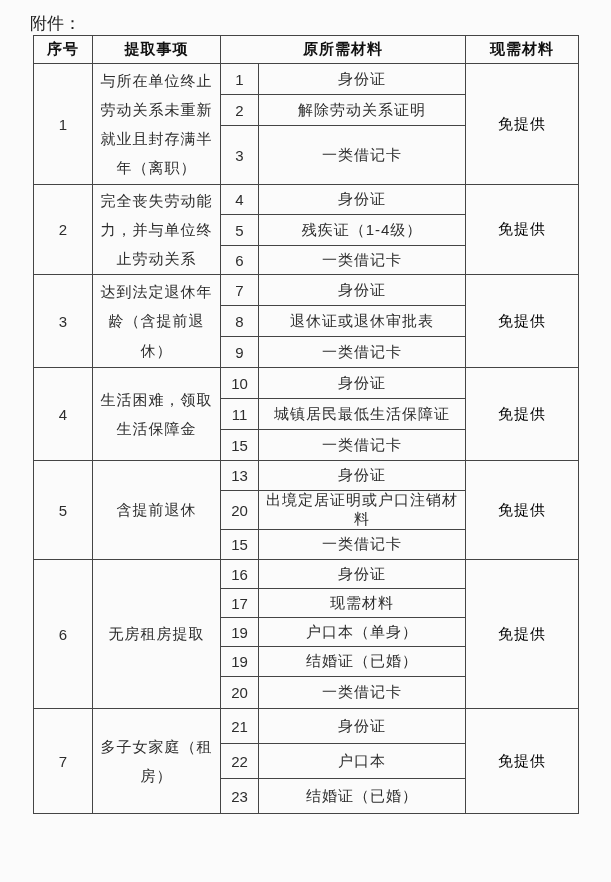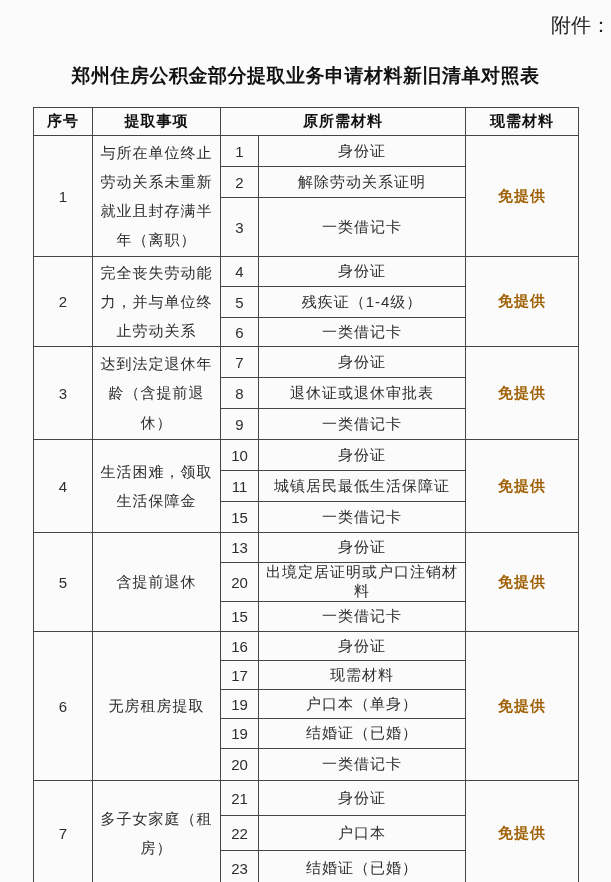--- a/index.html
+++ b/index.html
@@ -14,24 +14,23 @@
   }
   .page {
     position: relative;
     width: 611px;
     height: 882px;
     overflow: hidden;
     background: #fbfbfb;
   }
   .attachment {
     padding: 12px 0 0 30px;
-    font-size: 20px;
+    font-size: 17px;
     font-weight: 400;
     color: #222;
-    text-align: right;
   }
   .title {
     margin: 24px 8px 18px 8px;
     text-align: center;
     font-size: 19px;
     font-weight: 700;
     color: #121212;
     letter-spacing: 0.5px;
   }
   table.cmp-table {
@@ -72,31 +71,29 @@
     color: #2d2d2d;
   }
   .material-cell {
     font-size: 15px;
     letter-spacing: 1px;
     color: #2d2d2d;
   }
   .current-cell {
     font-size: 15px;
     letter-spacing: 1px;
-    color: #a16207;
-    font-weight: bold;
+    color: #000000;
   }
 </style>
 </head>
 <body>
 
 <div class="page">
   <div class="attachment">附件：</div>
 
-  <h1 class="title">郑州住房公积金部分提取业务申请材料新旧清单对照表</h1>
 
   <table class="cmp-table">
     <colgroup>
       <col style="width:59px">
       <col style="width:128px">
       <col style="width:38px">
       <col style="width:207px">
       <col style="width:113px">
     </colgroup>
     <thead>

